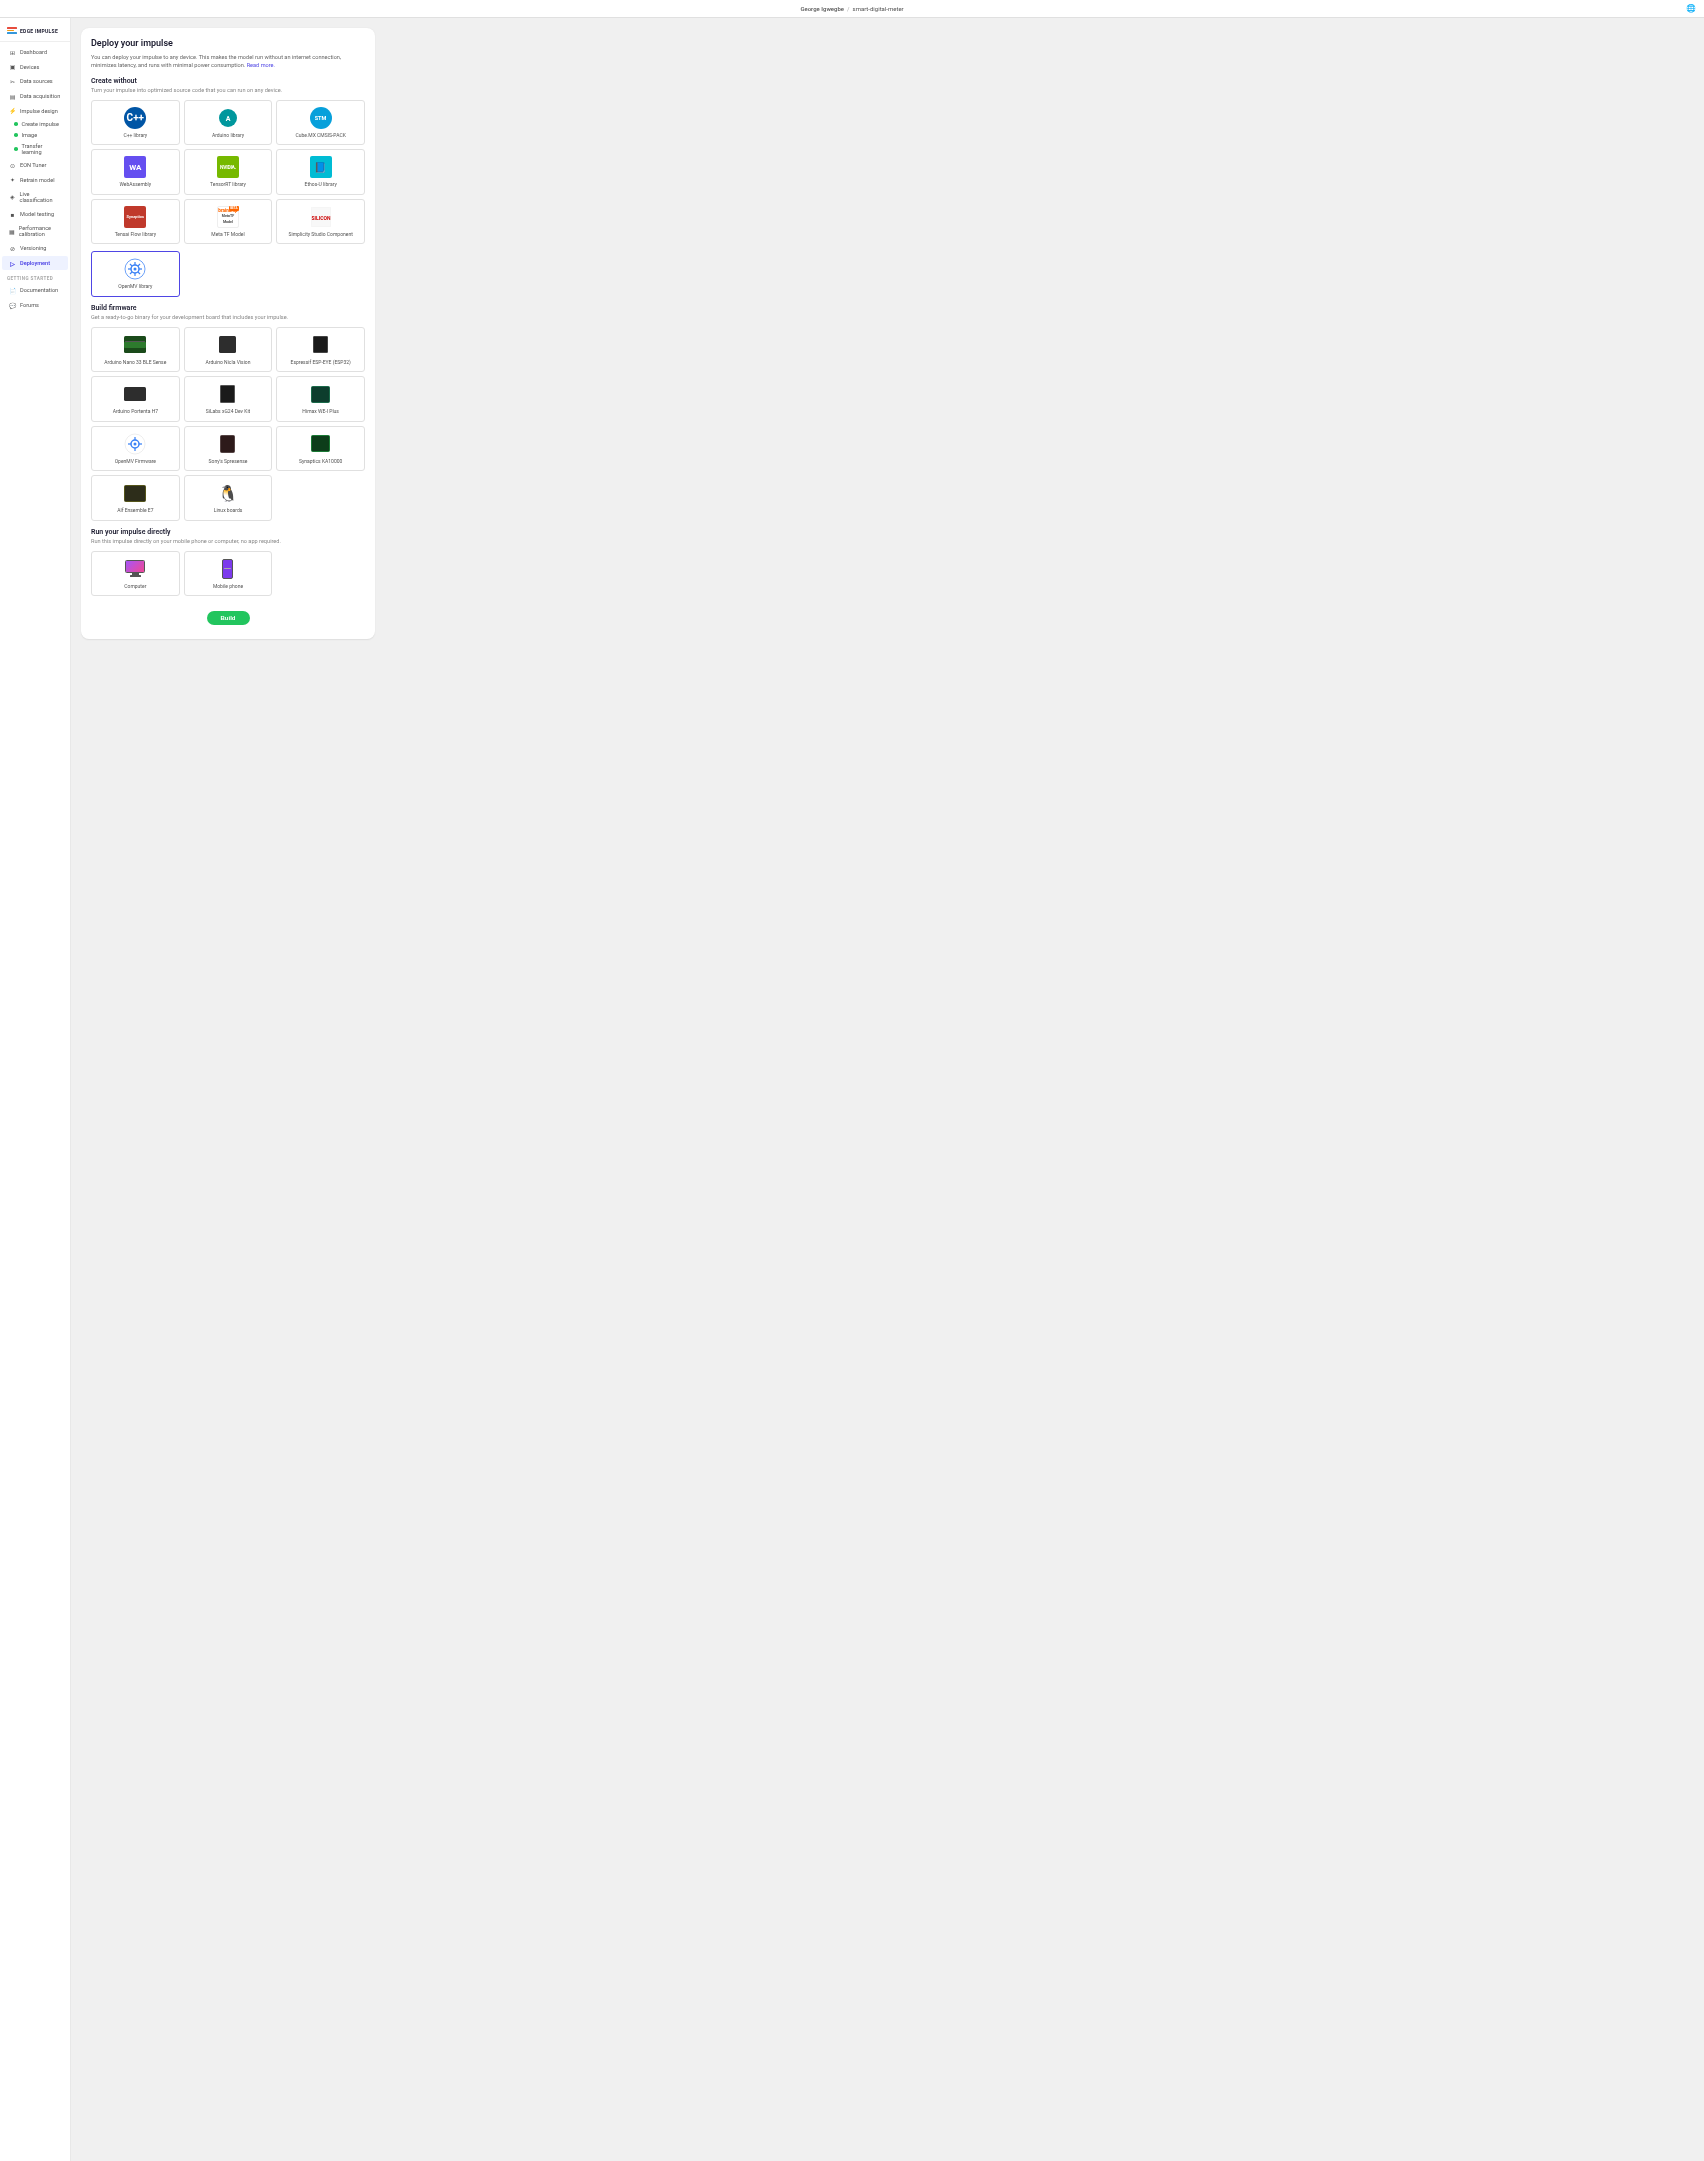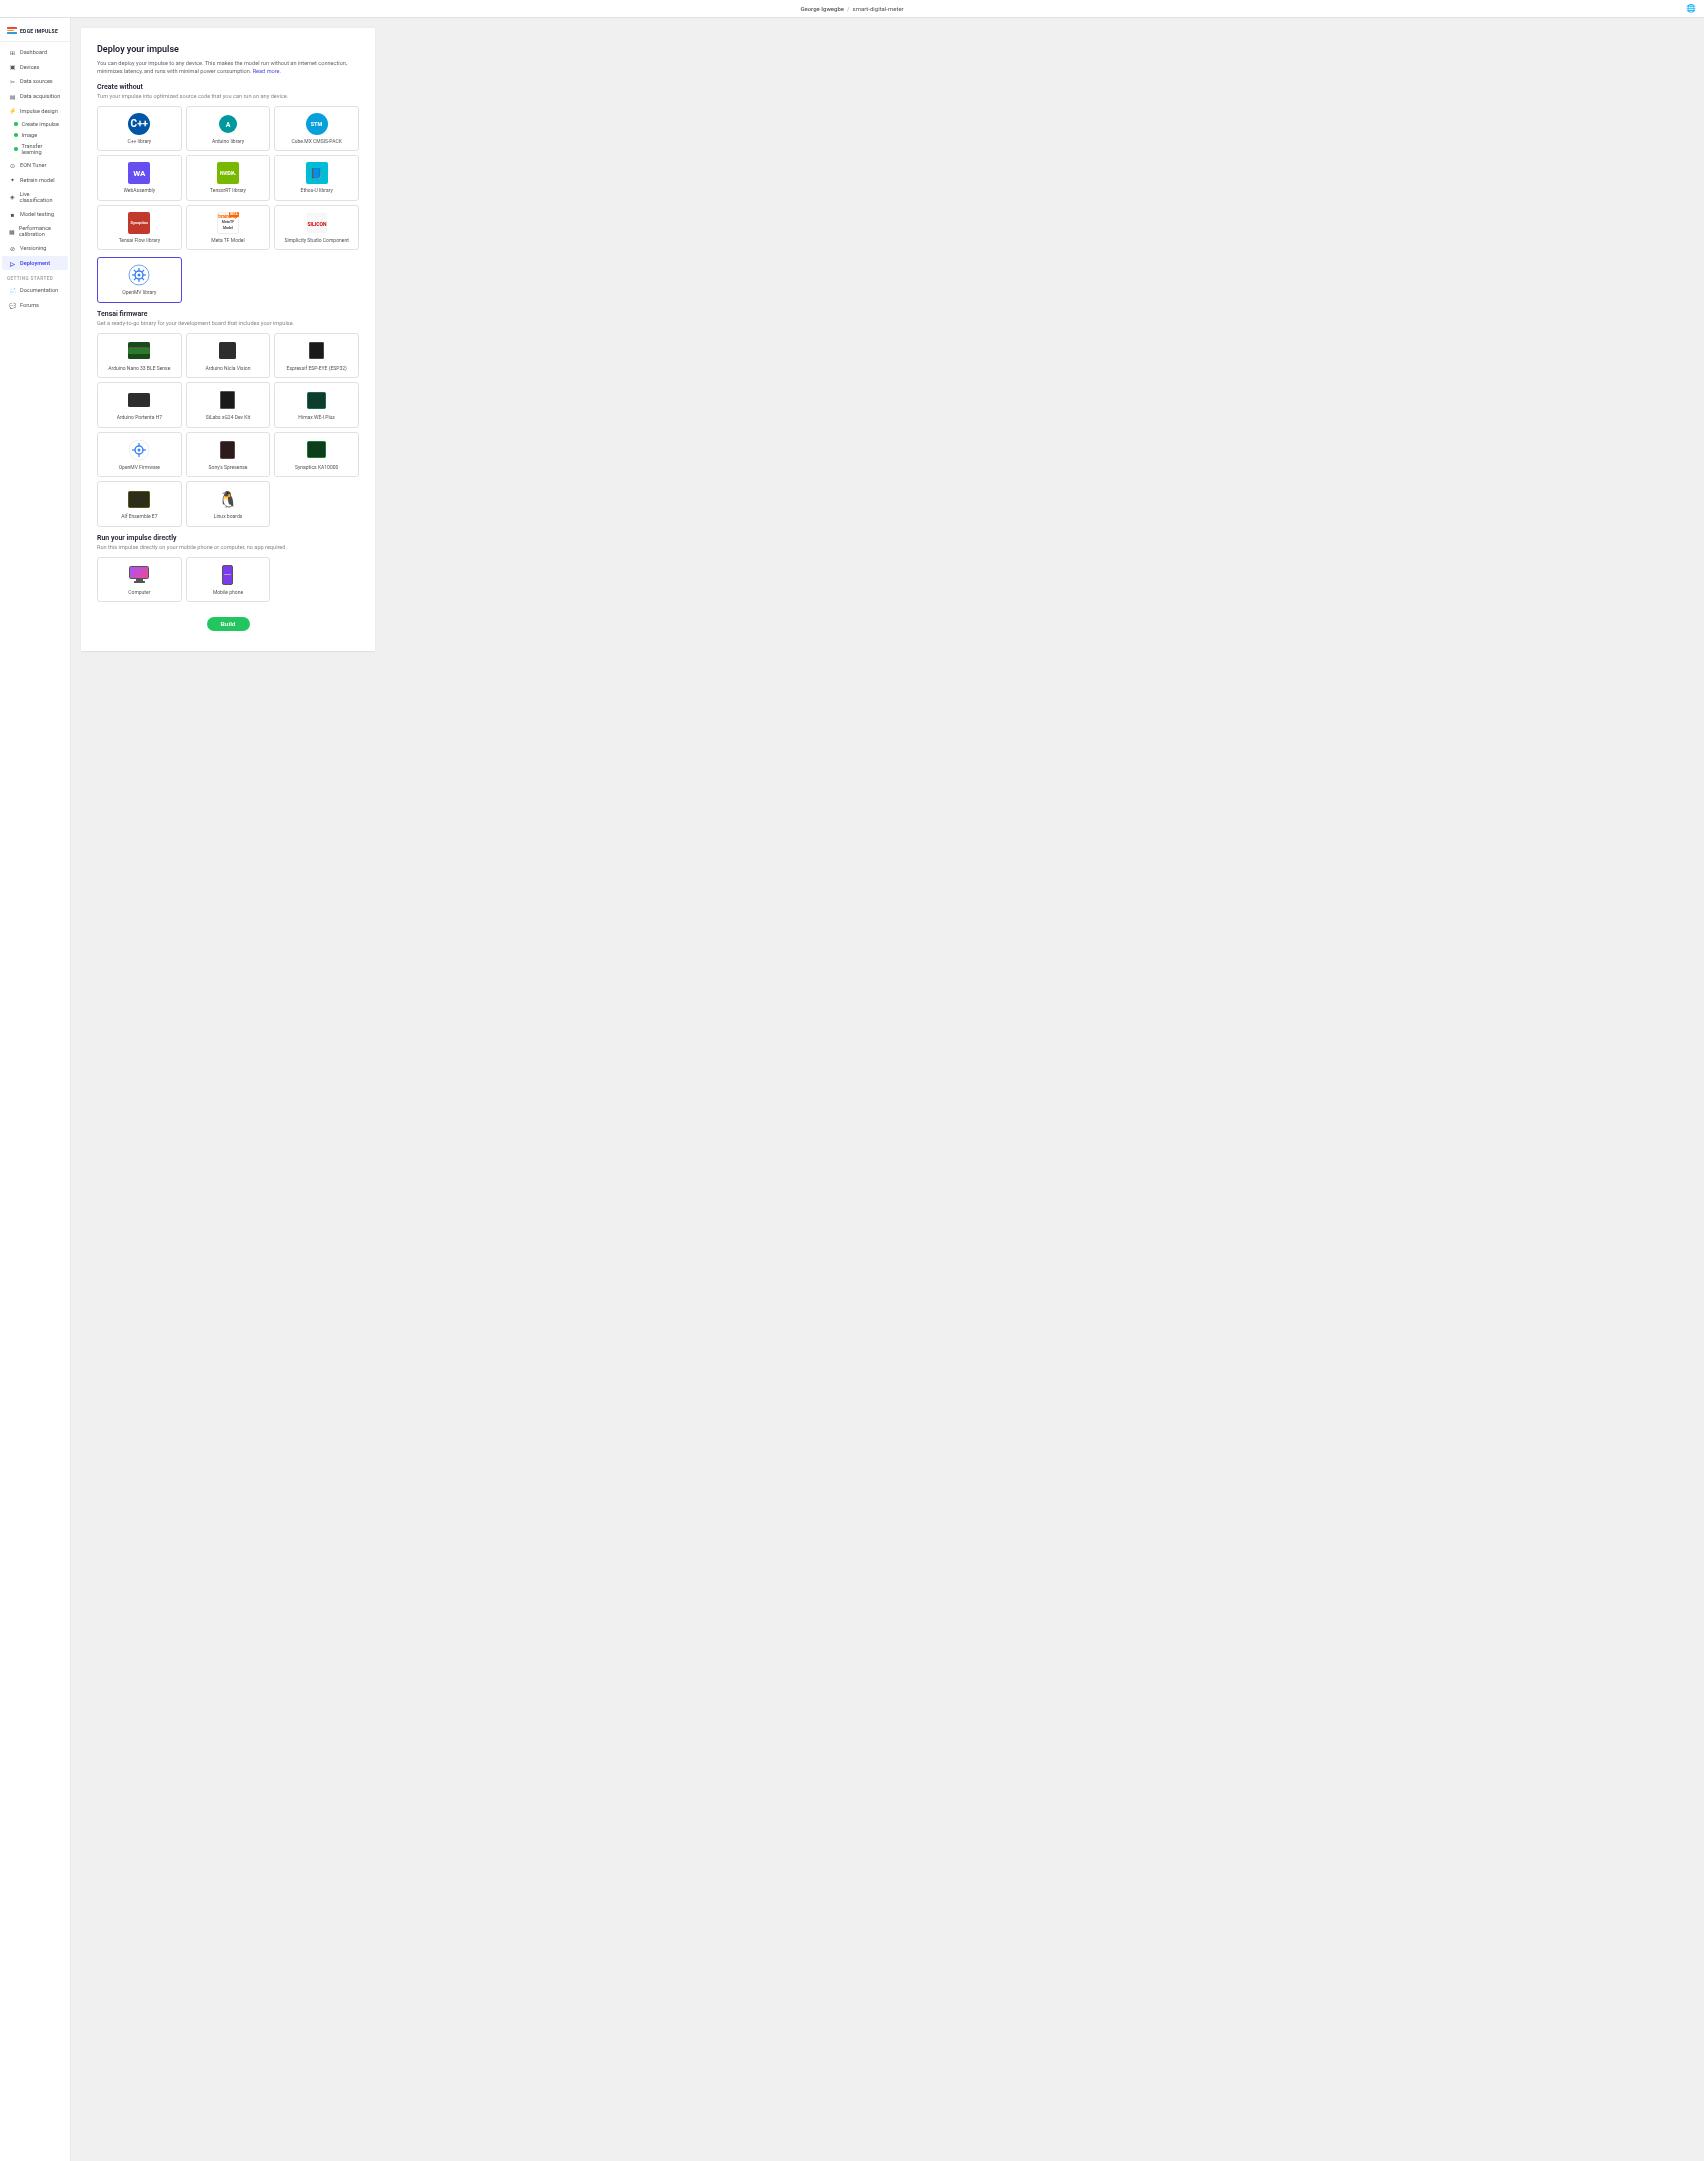--- a/index.html
+++ b/index.html
@@ -60,22 +60,22 @@
 
     
     .main-content {
       margin-top: 18px; margin-left: 71px;
       padding: 10px; min-height: calc(100vh - 18px);
       background: #f0f0f0;
     }
 
     
     .deploy-panel {
-      background: white; border-radius: 1px;
-      max-width: 294px; padding: 16px;
+      background: white; border-radius: 8px;
+      max-width: 294px; padding: 10px;
       box-shadow: 0 0.5px 1.5px rgba(0,0,0,0.08);
     }
 
     .panel-title {
       font-size: 9px; font-weight: 600; color: #1a1a2e;
       margin-bottom: 5px;
     }
 
     .panel-description {
       font-size: 5.6px; color: #666; line-height: 1.5; margin-bottom: 7px;
@@ -355,21 +355,21 @@
             <line x1="12" y1="12" x2="16.2" y2="16.2" stroke="#3b82f6" stroke-width="2.5"></line>
             <line x1="27.8" y1="27.8" x2="32" y2="32" stroke="#3b82f6" stroke-width="2.5"></line>
             <line x1="32" y1="12" x2="27.8" y2="16.2" stroke="#3b82f6" stroke-width="2.5"></line>
             <line x1="16.2" y1="27.8" x2="12" y2="32" stroke="#3b82f6" stroke-width="2.5"></line>
           </svg>
         </div>
         <span class="option-label">OpenMV library</span>
       </div>
     </div>
 
-    <h2 class="section-title">Tensai firmware</h2>
+    <h2 class="section-title">Build firmware</h2>
     <p class="section-subtitle">Get a ready-to-go binary for your development board that includes your impulse.</p>
 
     <div class="options-grid">
 
       <div class="option-card">
         <div class="option-icon">
           <div style="width:25px;height:17px;background:#1a4a1a;border-radius:1.5px;display:flex;align-items:center;justify-content:center;">
             <div style="width:22px;height:6px;background:#2d7a2d;border-radius:1px;position:relative;">
               <div style="position:absolute;top:-1px;left:1px;right:1px;height:1.5px;background:#555;border-radius:0.5px;"></div>
             </div>

